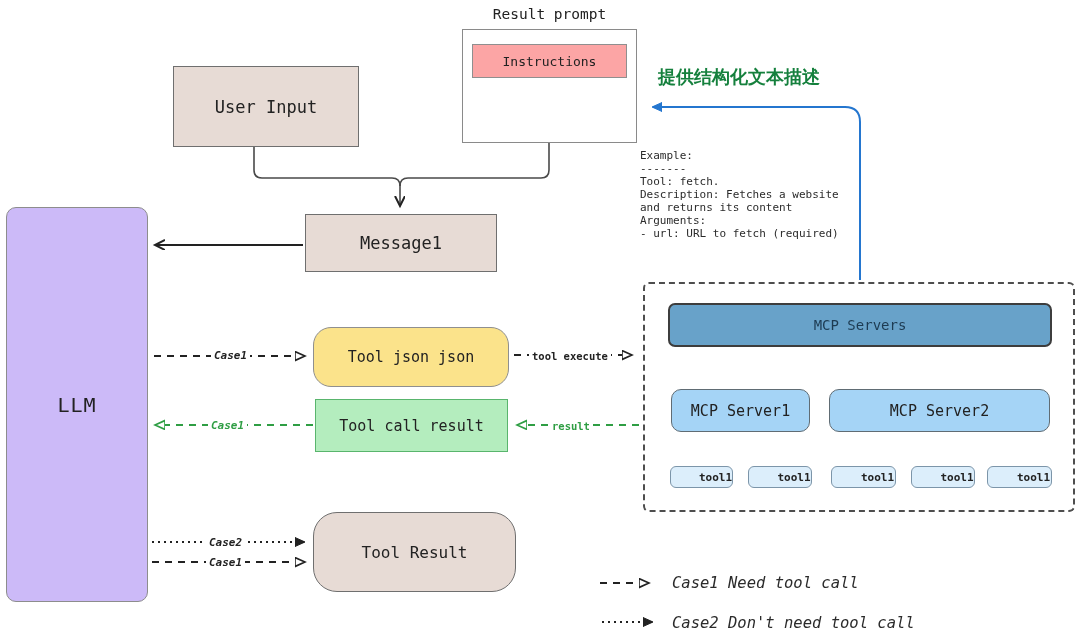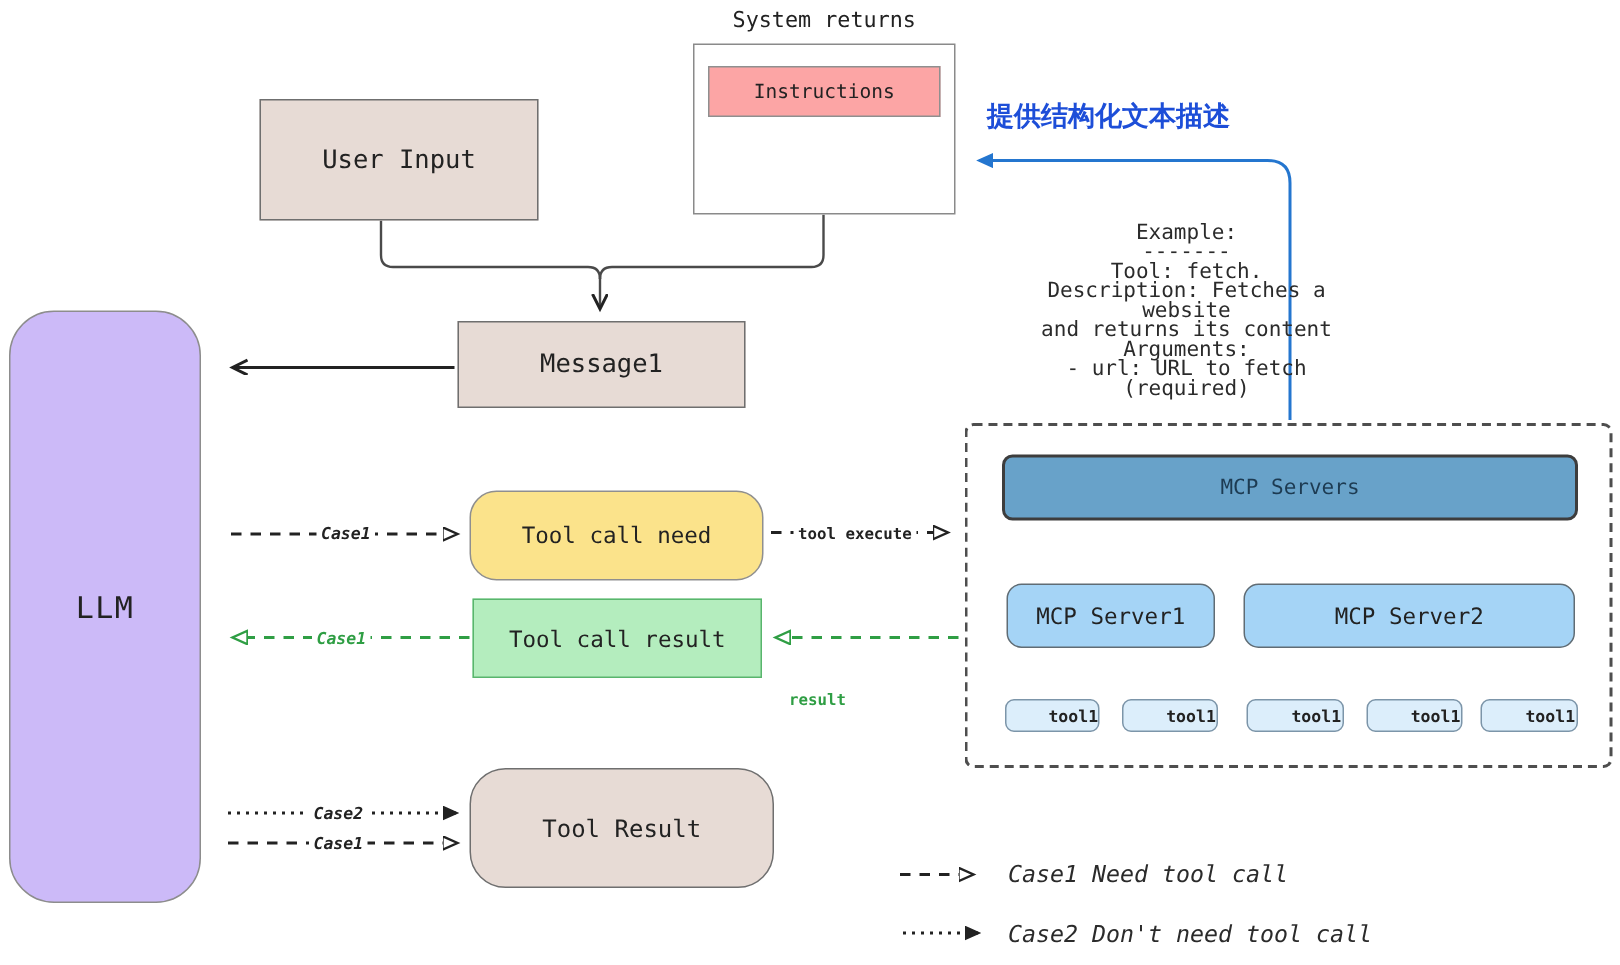--- a/index.html
+++ b/index.html
@@ -11,43 +11,43 @@
   #connectors{position:absolute;left:0;top:0;width:1080px;height:643px;pointer-events:none;}
   .box{position:absolute;display:flex;align-items:center;justify-content:center;
        box-sizing:border-box;text-align:center;}
   
   #system-prompt-label{left:462px;top:4px;width:175px;height:20px;font-size:14.5px;}
   #system-prompt-box{left:462px;top:29px;width:175px;height:114px;background:#fff;border:1.5px solid #8a8a8a;}
   #instructions-box{left:472px;top:44px;width:155px;height:34px;background:#fca5a5;border:1px solid #8f8f8f;font-size:13px;}
   #tool-description-box{left:472px;top:88px;width:155px;height:34px;background:#a5d8f7;border:1px solid #6d9ec6;font-size:13px;}
   #user-input-box{left:173px;top:66px;width:186px;height:81px;background:#e7dbd5;border:1px solid #6f6f6f;font-size:17px;}
   #zh-note{left:658px;top:64px;width:230px;height:26px;justify-content:flex-start;
-           font-family:"DejaVu Sans","Liberation Sans",sans-serif;font-weight:bold;font-size:18px;color:#1d4ed8;}
-  #example-text{left:686px;top:149px;width:210px;height:100px;align-items:flex-start;justify-content:flex-start;
-                text-align:center;font-size:14px;line-height:13px;white-space:pre-line;color:#2b2b2b;}
+           font-family:"DejaVu Sans","Liberation Sans",sans-serif;font-weight:bold;font-size:18px;color:#15803d;}
+  #example-text{left:640px;top:149px;width:210px;height:100px;align-items:flex-start;justify-content:flex-start;
+                text-align:left;font-size:11px;line-height:13px;white-space:pre-line;color:#2b2b2b;}
   
   #message1-box{left:305px;top:214px;width:192px;height:58px;background:#e7dbd5;border:1px solid #6f6f6f;font-size:17px;}
-  #llm-box{left:6px;top:207px;width:128px;height:395px;background:#ccbaf8;border:1.5px solid #8d8d8d;border-radius:30px;font-size:20px;letter-spacing:1px;}
+  #llm-box{left:6px;top:207px;width:142px;height:395px;background:#ccbaf8;border:1.5px solid #8d8d8d;border-radius:10px;font-size:20px;letter-spacing:1px;}
   #tool-call-json-box{left:313px;top:327px;width:196px;height:60px;background:#fbe38b;border:1.5px solid #8f8f8f;border-radius:18px;font-size:15px;}
   #tool-call-result-box{left:315px;top:399px;width:193px;height:53px;background:#b4edbe;border:1.5px solid #59b56d;font-size:15px;}
   #final-result-box{left:313px;top:512px;width:203px;height:80px;background:#e7dbd5;border:1.5px solid #6f6f6f;border-radius:24px;font-size:16px;}
   
   #mcp-container{left:643px;top:282px;width:432px;height:230px;border:2px dashed #4e4e4e;border-radius:6px;background:#fff;}
   #mcp-servers-box{left:668px;top:303px;width:384px;height:44px;background:#68a2c9;border:2px solid #3d3d3d;border-radius:7px;font-size:14px;color:#1d3b52;}
   #mcp-server1-box{left:671px;top:389px;width:139px;height:43px;background:#a5d4f6;border:1.5px solid #606c74;border-radius:10px;font-size:15px;}
   #mcp-server2-box{left:829px;top:389px;width:221px;height:43px;background:#a5d4f6;border:1.5px solid #606c74;border-radius:10px;font-size:15px;}
   .tool-box{top:466px;height:22px;background:#dceefb;border:1px solid #7c95a9;border-radius:6px;font-size:11px;font-weight:bold;padding-left:28px;}
   #tool-1{left:670px;width:63px;} #tool-2{left:748px;width:64px;} #tool-3{left:831px;width:65px;}
   #tool-4{left:911px;width:64px;} #tool-5{left:987px;width:65px;}
   
   .edge-label{position:absolute;background:#ffffff;padding:0 3px;font-size:11px;font-weight:bold;font-style:italic;
               display:flex;align-items:center;justify-content:center;}
   #label-case1-top{left:211px;top:348px;height:15px;}
   #label-tool-execute{left:529px;top:348px;height:15px;font-style:normal;font-size:10.5px;}
-  #label-result{left:523px;top:418px;height:15px;color:#2f9e44;font-style:normal;font-size:10.5px;margin-top:41px;}
+  #label-result{left:549px;top:418px;height:15px;color:#2f9e44;font-style:normal;font-size:10.5px;}
   #label-case1-mid{left:208px;top:418px;height:15px;color:#2f9e44;}
   #label-case2-bottom{left:206px;top:535px;height:15px;}
   #label-case1-bottom{left:206px;top:555px;height:15px;}
   
   .legend-label{position:absolute;font-size:15.5px;font-style:italic;color:#2b2b2b;display:flex;align-items:center;}
   #legend-case1-label{left:672px;top:573px;height:20px;}
   #legend-case2-label{left:672px;top:613px;height:20px;}
 </style>
 </head>
 <body>
@@ -109,36 +109,36 @@
 
     <path d="M938,432 L938,447" fill="none" stroke="#8a8a8a" stroke-width="1.3"></path>
     <path d="M938,447 Q938,452 931,452 L870,452 Q863,452 863,457 L863,462" fill="none" stroke="#8a8a8a" stroke-width="1.3" marker-end="url(#vee-gray)"></path>
     <path d="M938,447 L939,462" fill="none" stroke="#8a8a8a" stroke-width="1.3" marker-end="url(#vee-gray)"></path>
     <path d="M938,447 Q938,452 945,452 L1016,452 Q1023,452 1023,457 L1023,462" fill="none" stroke="#8a8a8a" stroke-width="1.3" marker-end="url(#vee-gray)"></path>
 
     <path d="M600,583 L648,583" fill="none" stroke="#222" stroke-width="2" stroke-dasharray="7 6" marker-end="url(#hollow-black)"></path>
     <path d="M602,622 L652,622" fill="none" stroke="#222" stroke-width="2" stroke-dasharray="2 4" marker-end="url(#solid-black)"></path>
   </svg>
 
-  <div class="box" id="system-prompt-label">System returns</div>
+  <div class="box" id="system-prompt-label">Result prompt</div>
   <div class="box" id="system-prompt-box"></div>
   <div class="box" id="instructions-box">Instructions</div>
   <div class="box" id="user-input-box">User Input</div>
   <div class="box" id="zh-note">提供结构化文本描述</div>
   <div class="box" id="example-text">Example:
 -------
 Tool: fetch.
 Description: Fetches a website
 and returns its content
 Arguments:
 - url: URL to fetch (required)</div>
 
   <div class="box" id="message1-box">Message1</div>
   <div class="box" id="llm-box">LLM</div>
-  <div class="box" id="tool-call-json-box">Tool call need</div>
+  <div class="box" id="tool-call-json-box">Tool json json</div>
   <div class="box" id="tool-call-result-box">Tool call result</div>
   <div class="box" id="final-result-box">Tool Result</div>
 
   <div class="box" id="mcp-container"></div>
   <div class="box" id="mcp-servers-box">MCP Servers</div>
   <div class="box" id="mcp-server1-box">MCP Server1</div>
   <div class="box" id="mcp-server2-box">MCP Server2</div>
   <div class="box tool-box" id="tool-1">tool1</div>
   <div class="box tool-box" id="tool-2">tool1</div>
   <div class="box tool-box" id="tool-3">tool1</div>

